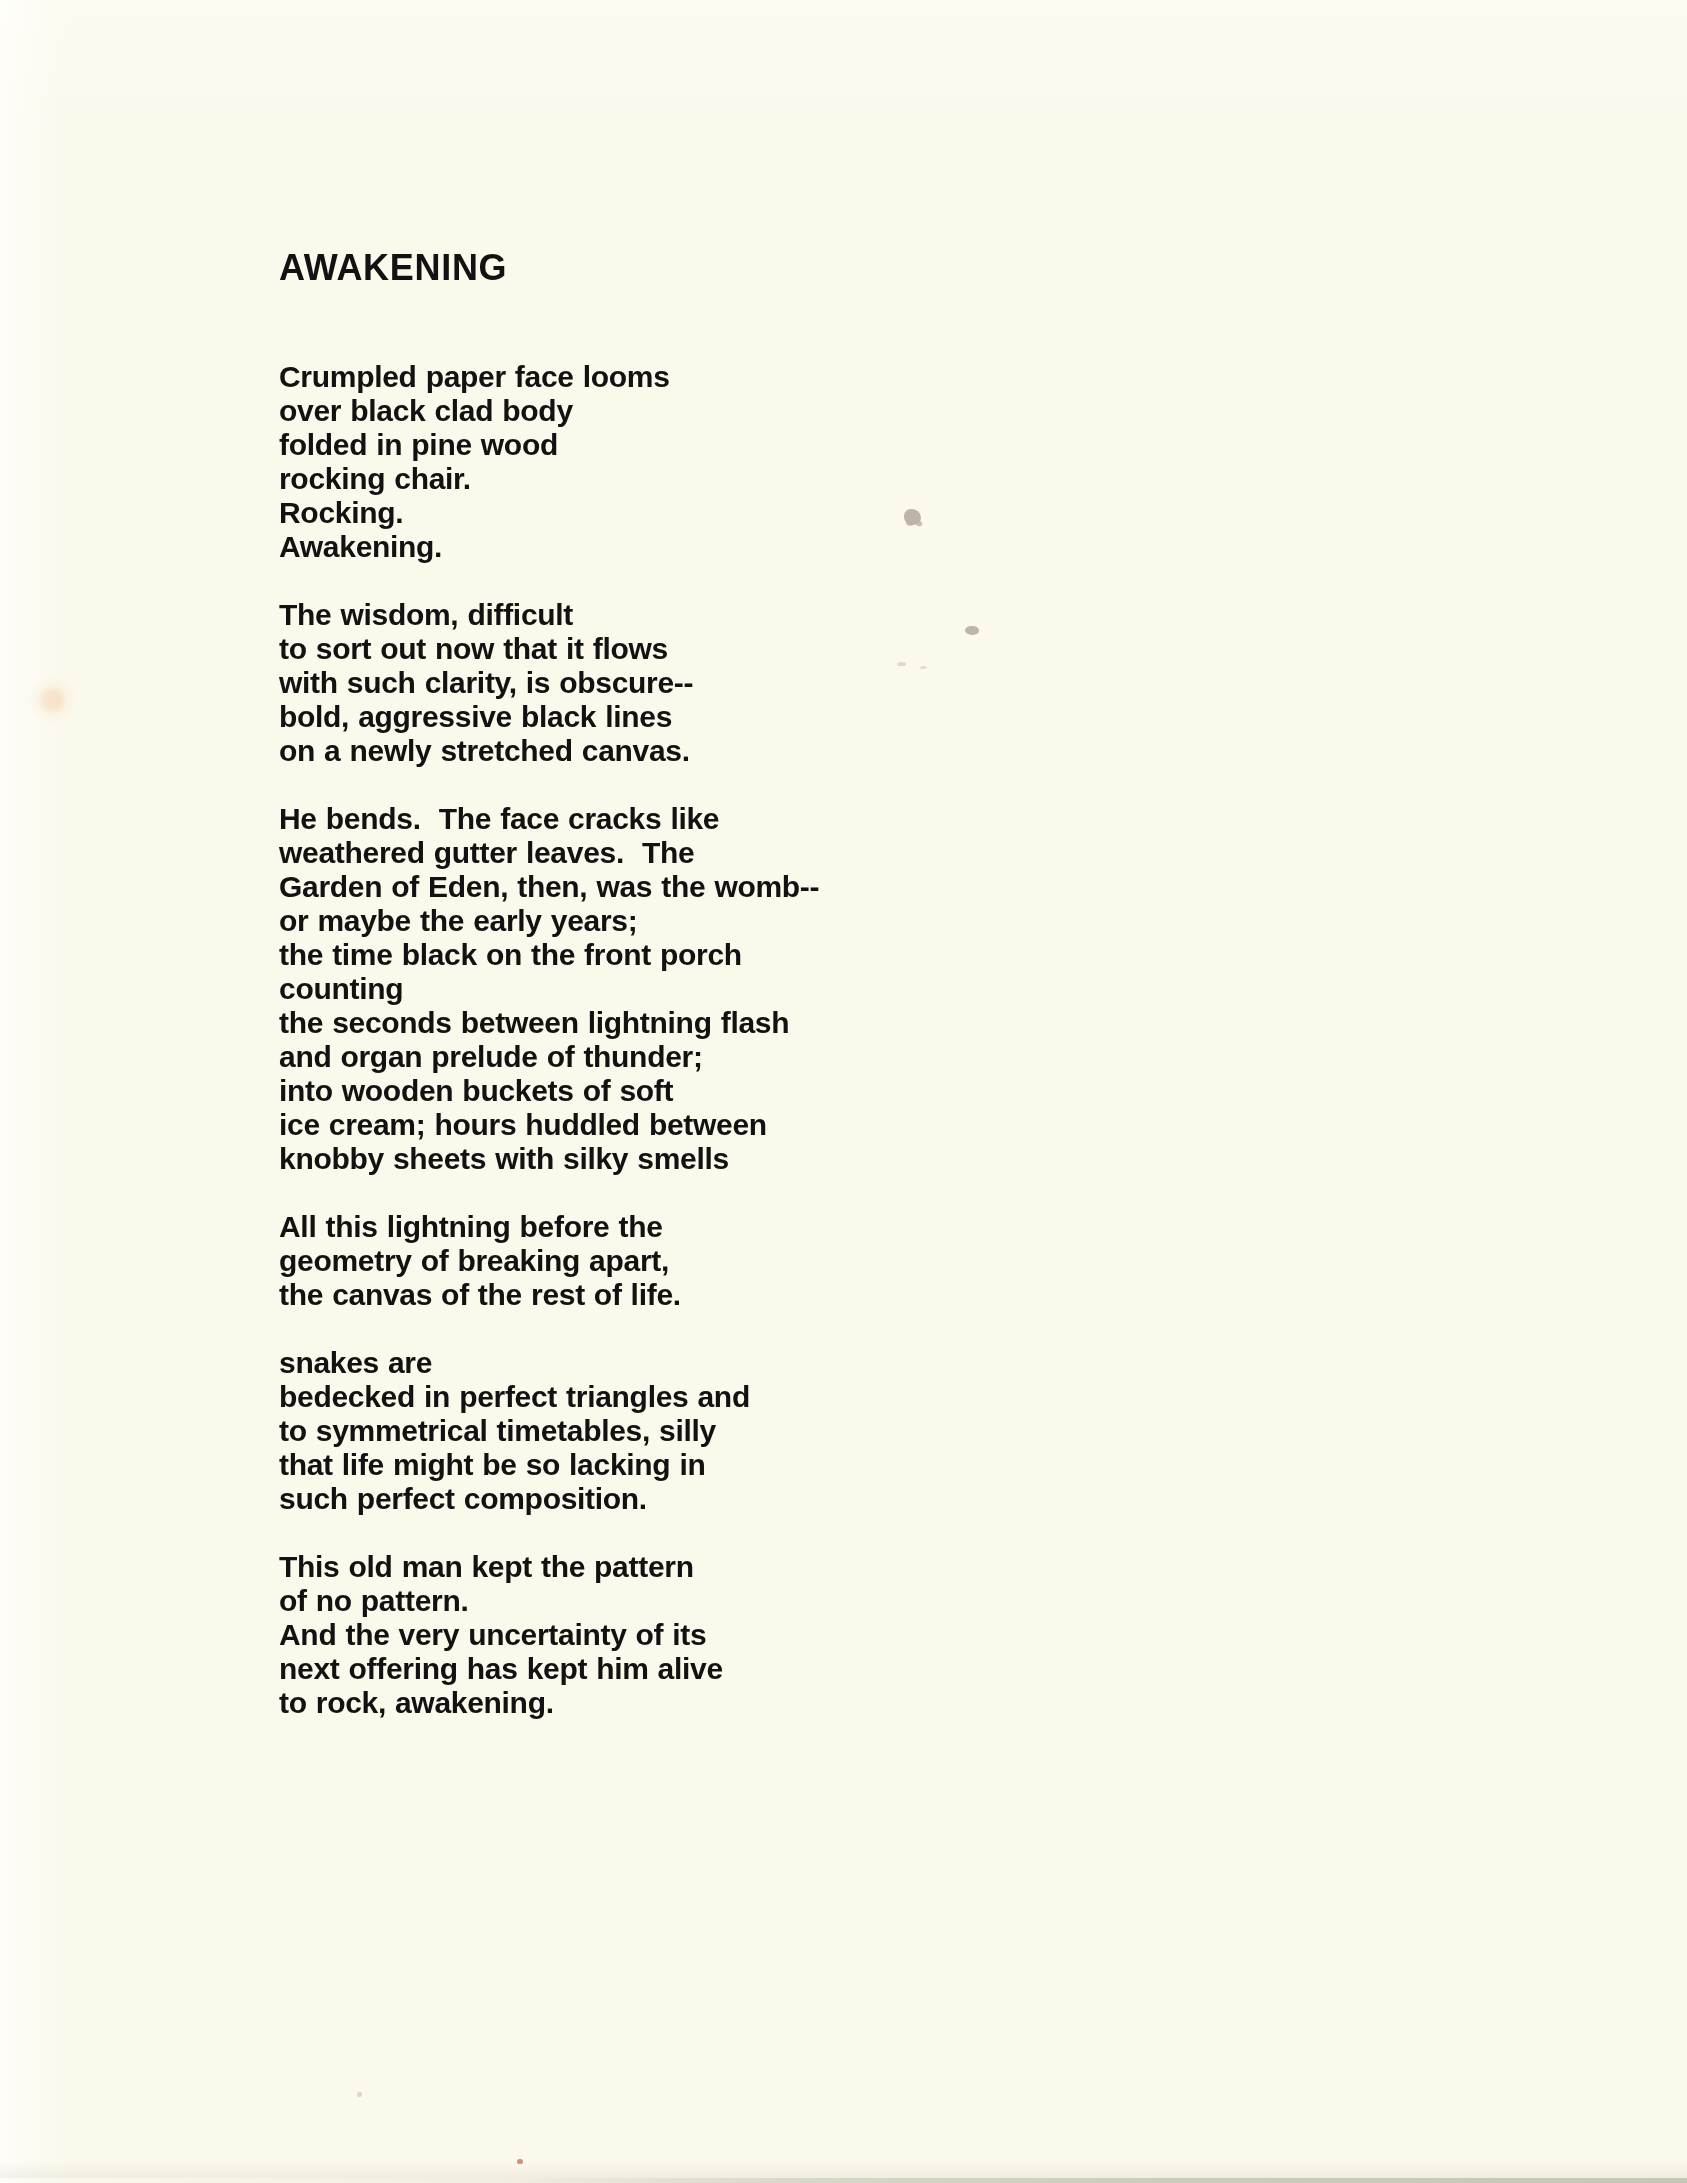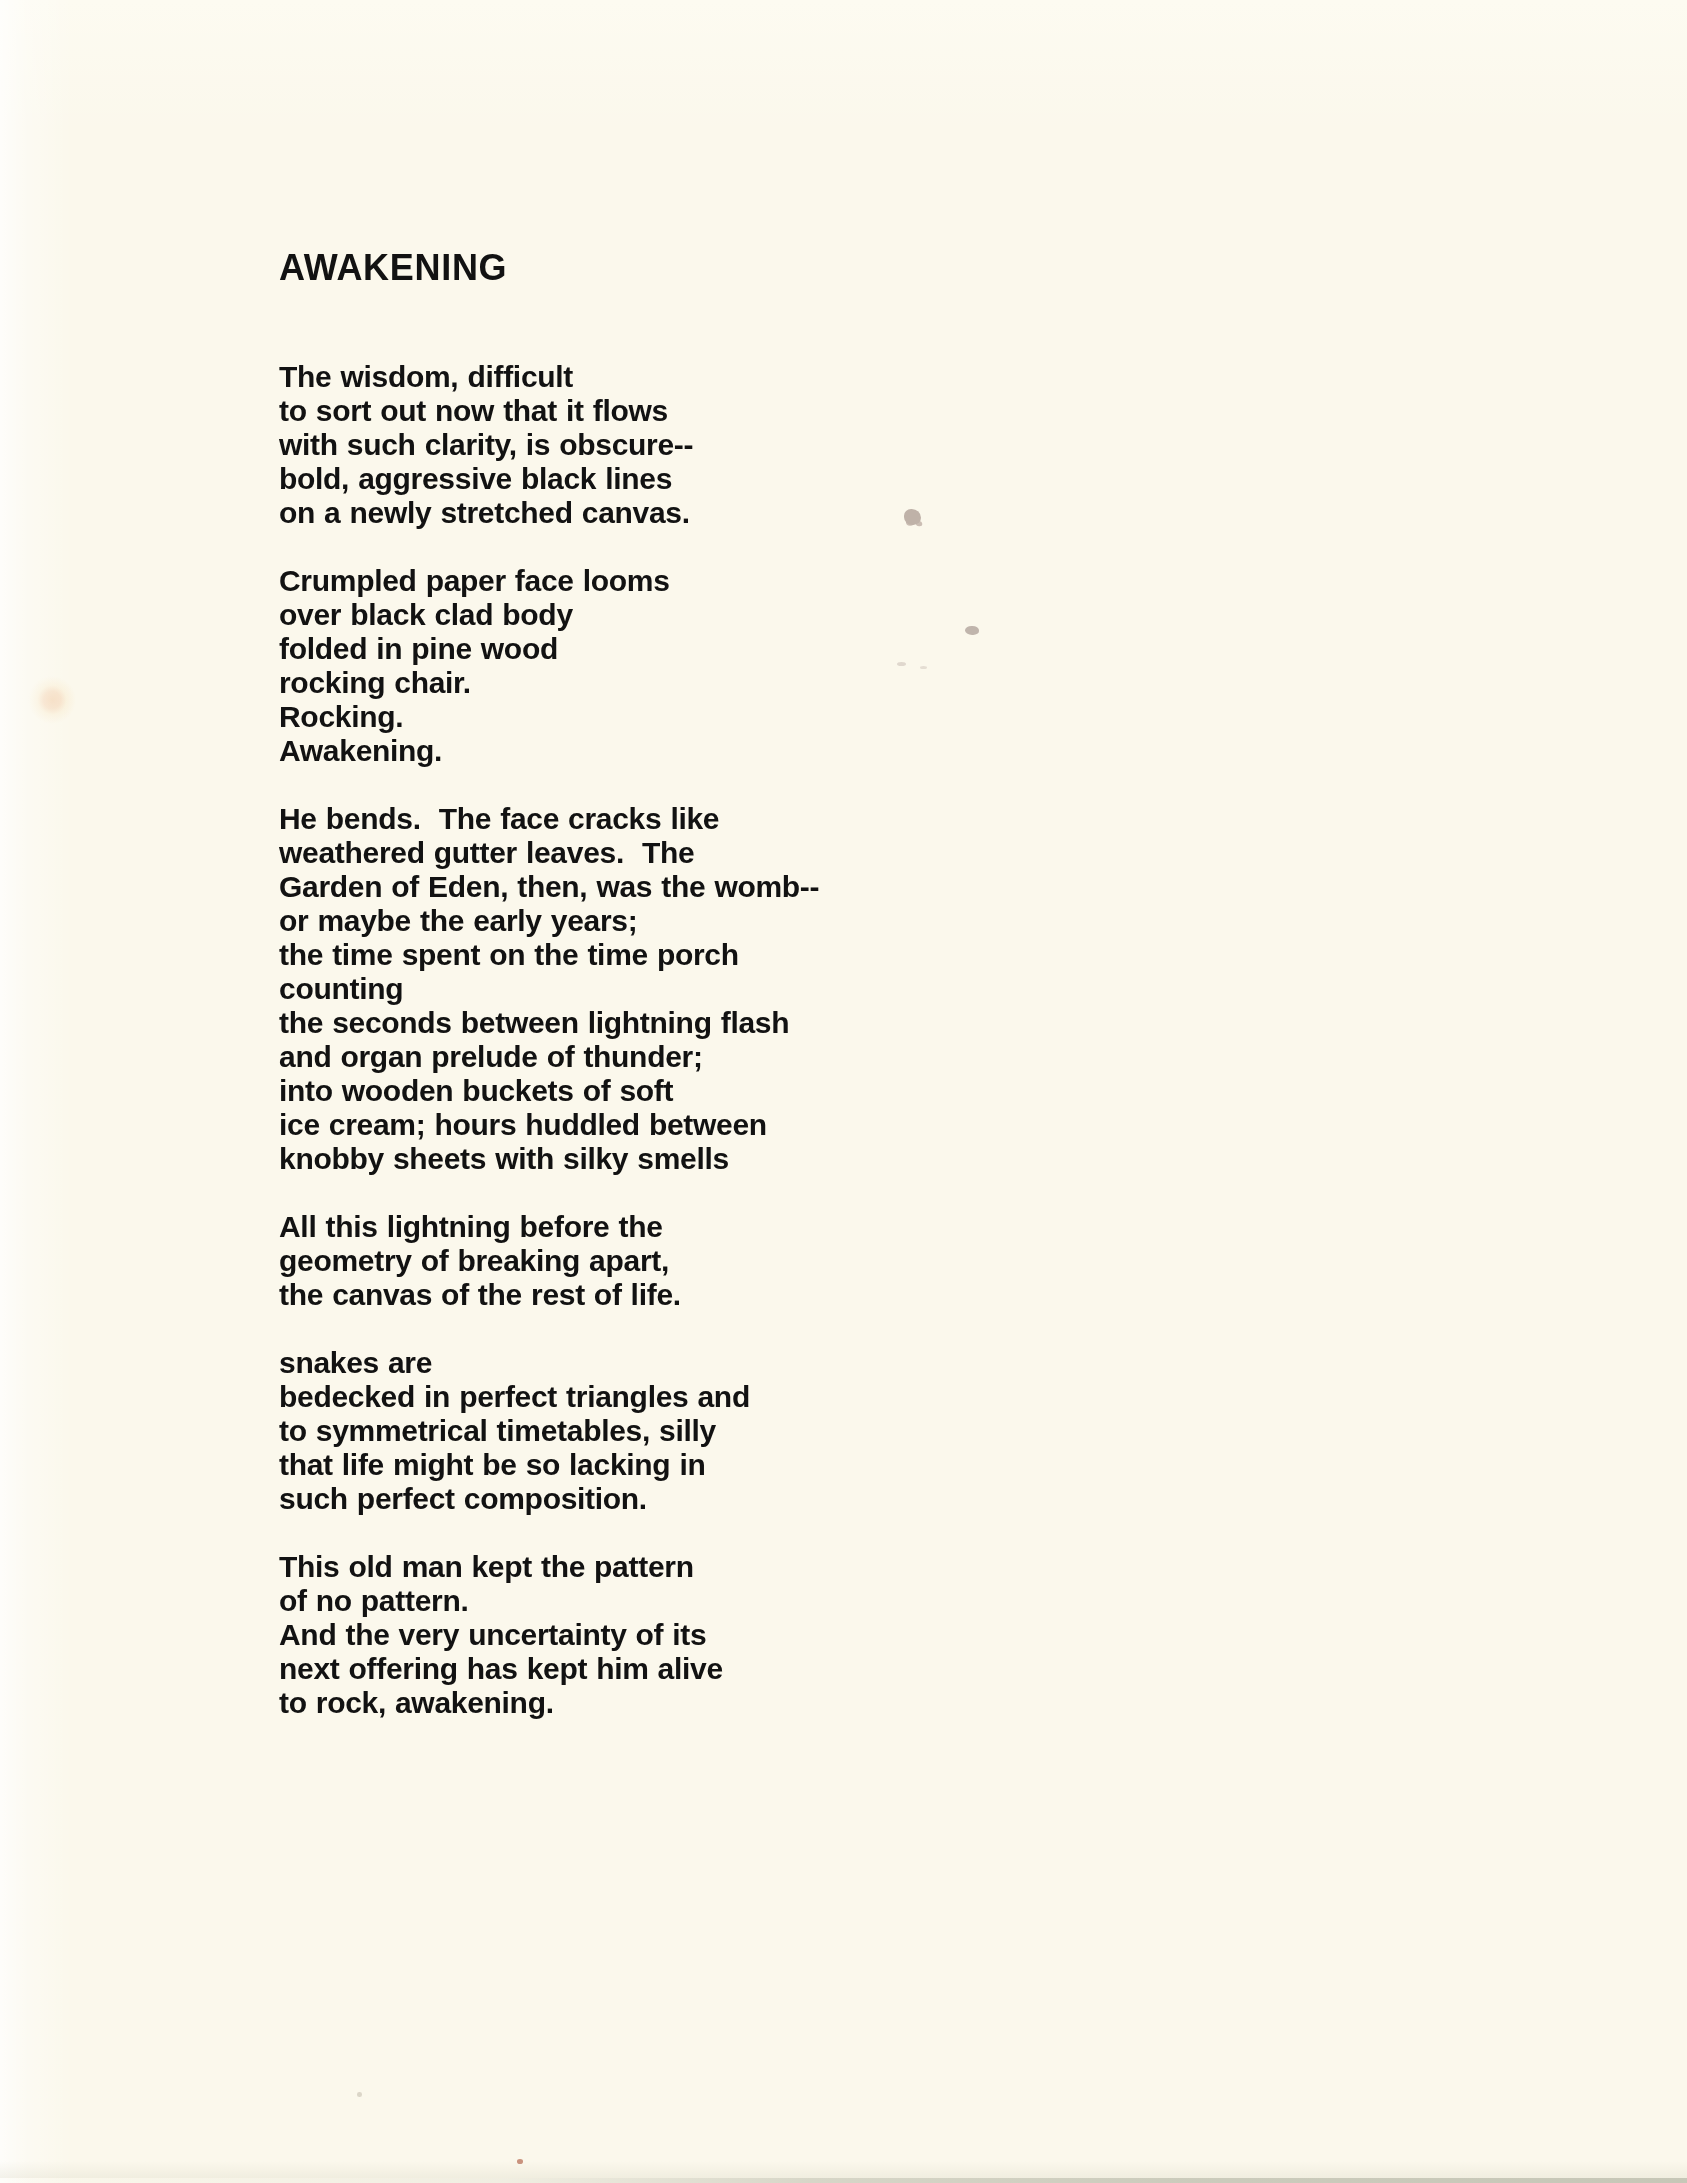--- a/index.html
+++ b/index.html
@@ -101,42 +101,42 @@
 </style>
 </head>
 <body>
 
 <div class="page">
 
   <main class="poem">
     <h1 class="title">AWAKENING</h1>
 
     <div class="stanza">
-      <div class="line">The wisdom, difficult</div>
-      <div class="line">to sort out now that it flows</div>
-      <div class="line">with such clarity, is obscure--</div>
-      <div class="line">bold, aggressive black lines</div>
-      <div class="line">on a newly stretched canvas.</div>
-    </div>
-
-    <div class="stanza">
       <div class="line">Crumpled paper face looms</div>
       <div class="line">over black clad body</div>
       <div class="line">folded in pine wood</div>
       <div class="line">rocking chair.</div>
       <div class="line">Rocking.</div>
       <div class="line">Awakening.</div>
     </div>
 
     <div class="stanza">
+      <div class="line">The wisdom, difficult</div>
+      <div class="line">to sort out now that it flows</div>
+      <div class="line">with such clarity, is obscure--</div>
+      <div class="line">bold, aggressive black lines</div>
+      <div class="line">on a newly stretched canvas.</div>
+    </div>
+
+    <div class="stanza">
       <div class="line">He bends.  The face cracks like</div>
       <div class="line">weathered gutter leaves.  The</div>
       <div class="line">Garden of Eden, then, was the womb--</div>
       <div class="line">or maybe the early years;</div>
-      <div class="line">the time spent on the time porch</div>
+      <div class="line">the time black on the front porch</div>
       <div class="line">counting</div>
       <div class="line">the seconds between lightning flash</div>
       <div class="line">and organ prelude of thunder;</div>
       <div class="line">into wooden buckets of soft</div>
       <div class="line">ice cream; hours huddled between</div>
       <div class="line">knobby sheets with silky smells</div>
     </div>
 
     <div class="stanza">
       <div class="line">All this lightning before the</div>

